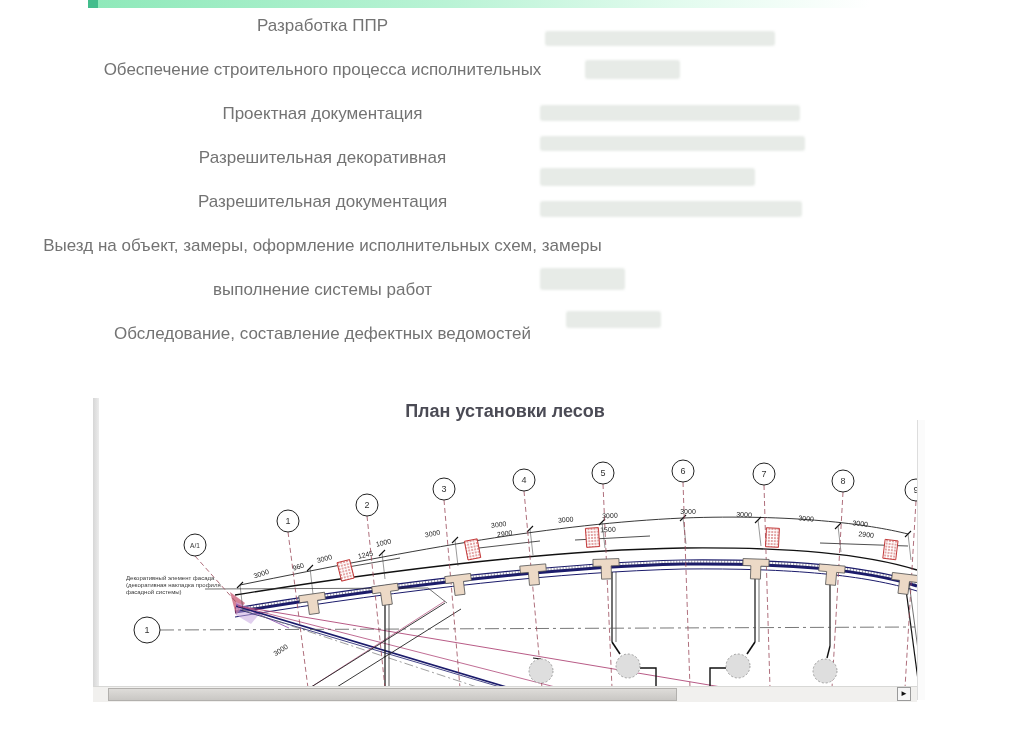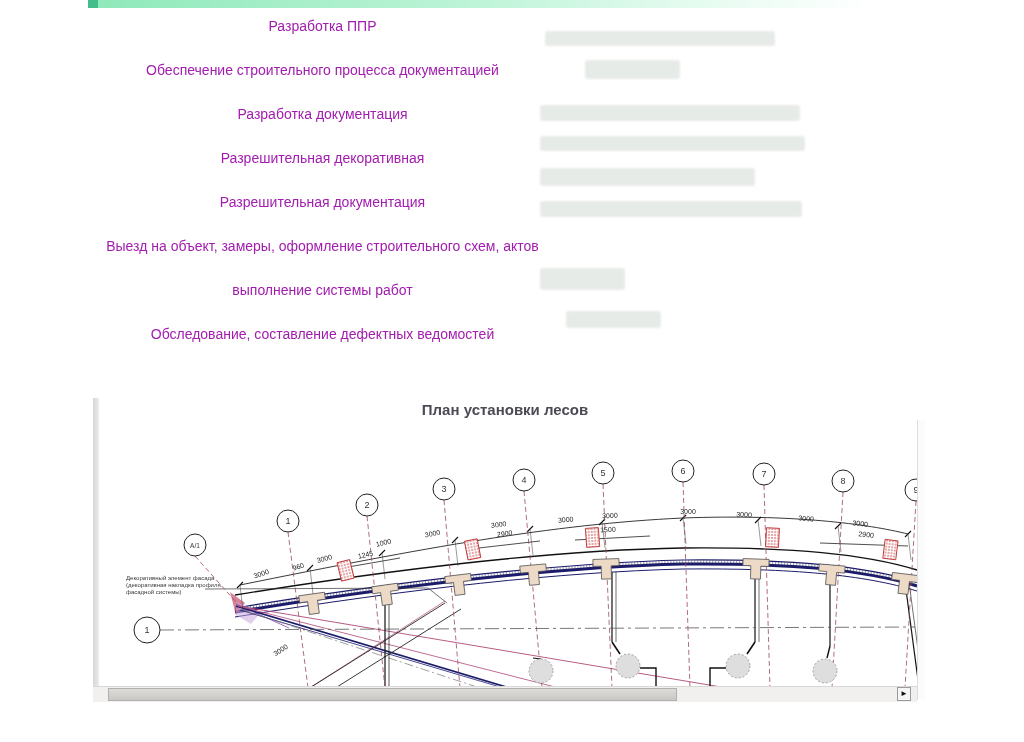--- a/index.html
+++ b/index.html
@@ -5,27 +5,27 @@
   html,body{margin:0;padding:0;background:#fff;}
   body{width:1024px;height:742px;position:relative;overflow:hidden;
        font-family:"Liberation Sans","DejaVu Sans",sans-serif;}
   
   .topbar{position:absolute;top:0;left:98px;width:772px;height:8px;
     background:linear-gradient(to right,#8fe9ba,#b9f3d5 45%,#e2fbee 75%,#ffffff);}
   .topbar-cap{position:absolute;top:0;left:88px;width:11px;height:8px;background:#43bd8c;}
   
   .svc-list{position:absolute;top:4px;left:0;width:645px;}
   .svc-row{height:44px;display:flex;align-items:center;justify-content:center;
-    font-size:14px;color:#a21caf;white-space:nowrap;}
+    font-size:17px;color:#737373;white-space:nowrap;}
   
   .ghost{position:absolute;background:#e7ebe7;border-radius:3px;filter:blur(1.2px);}
   
   .plan-wrap{position:absolute;left:93px;top:396px;width:831px;height:304px;background:#fff;}
   .plan-title{position:absolute;left:93px;top:401px;width:824px;text-align:center;
-    font-size:15px;font-weight:bold;color:#4b4b55;}
+    font-size:18px;font-weight:bold;color:#4b4b55;}
   .left-strip{position:absolute;left:93px;top:398px;width:6px;height:288px;
     background:linear-gradient(to right,#d6d6d6,#ececec);}
   .right-strip{position:absolute;left:917px;top:420px;width:7px;height:280px;
     background:#fbfbfb;border-left:1px solid #ddd;}
   svg#plan-svg{position:absolute;left:93px;top:396px;}
   .annot{position:absolute;left:126px;top:575px;width:110px;
     font-size:6px;line-height:7px;color:#3a3a3a;}
   .annot span{display:block;}
   
   .hscroll{position:absolute;left:93px;top:686px;width:824px;height:15px;
@@ -37,25 +37,25 @@
     text-align:center;color:#111;cursor:default;}
 </style>
 </head>
 <body>
 
 <div class="topbar-cap"></div>
 <div class="topbar"></div>
 
 <div class="svc-list">
   <div class="svc-row">Разработка ППР</div>
-  <div class="svc-row">Обеспечение строительного процесса документацией</div>
-  <div class="svc-row">Разработка документация</div>
+  <div class="svc-row">Обеспечение строительного процесса исполнительных</div>
+  <div class="svc-row">Проектная документация</div>
   <div class="svc-row">Разрешительная декоративная</div>
   <div class="svc-row">Разрешительная документация</div>
-  <div class="svc-row">Выезд на объект, замеры, оформление строительного схем, актов</div>
+  <div class="svc-row">Выезд на объект, замеры, оформление исполнительных схем, замеры</div>
   <div class="svc-row">выполнение системы работ</div>
   <div class="svc-row">Обследование, составление дефектных ведомостей</div>
 </div>
 
 <div id="ghosts">
     <div class="ghost" style="left: 545px; top: 31px; width: 230px; height: 15px;"></div>
     <div class="ghost" style="left: 585px; top: 60px; width: 95px; height: 19px;"></div>
     <div class="ghost" style="left: 540px; top: 105px; width: 260px; height: 16px;"></div>
     <div class="ghost" style="left: 540px; top: 136px; width: 265px; height: 15px;"></div>
     <div class="ghost" style="left: 540px; top: 168px; width: 215px; height: 18px;"></div>

